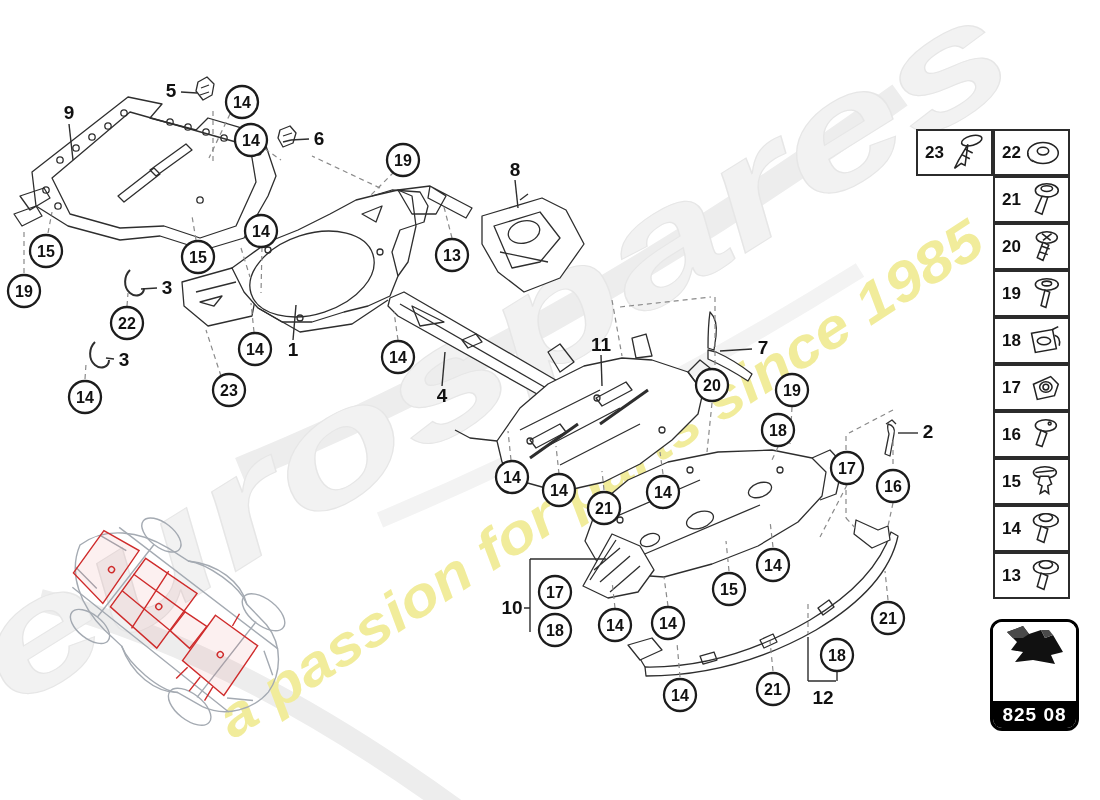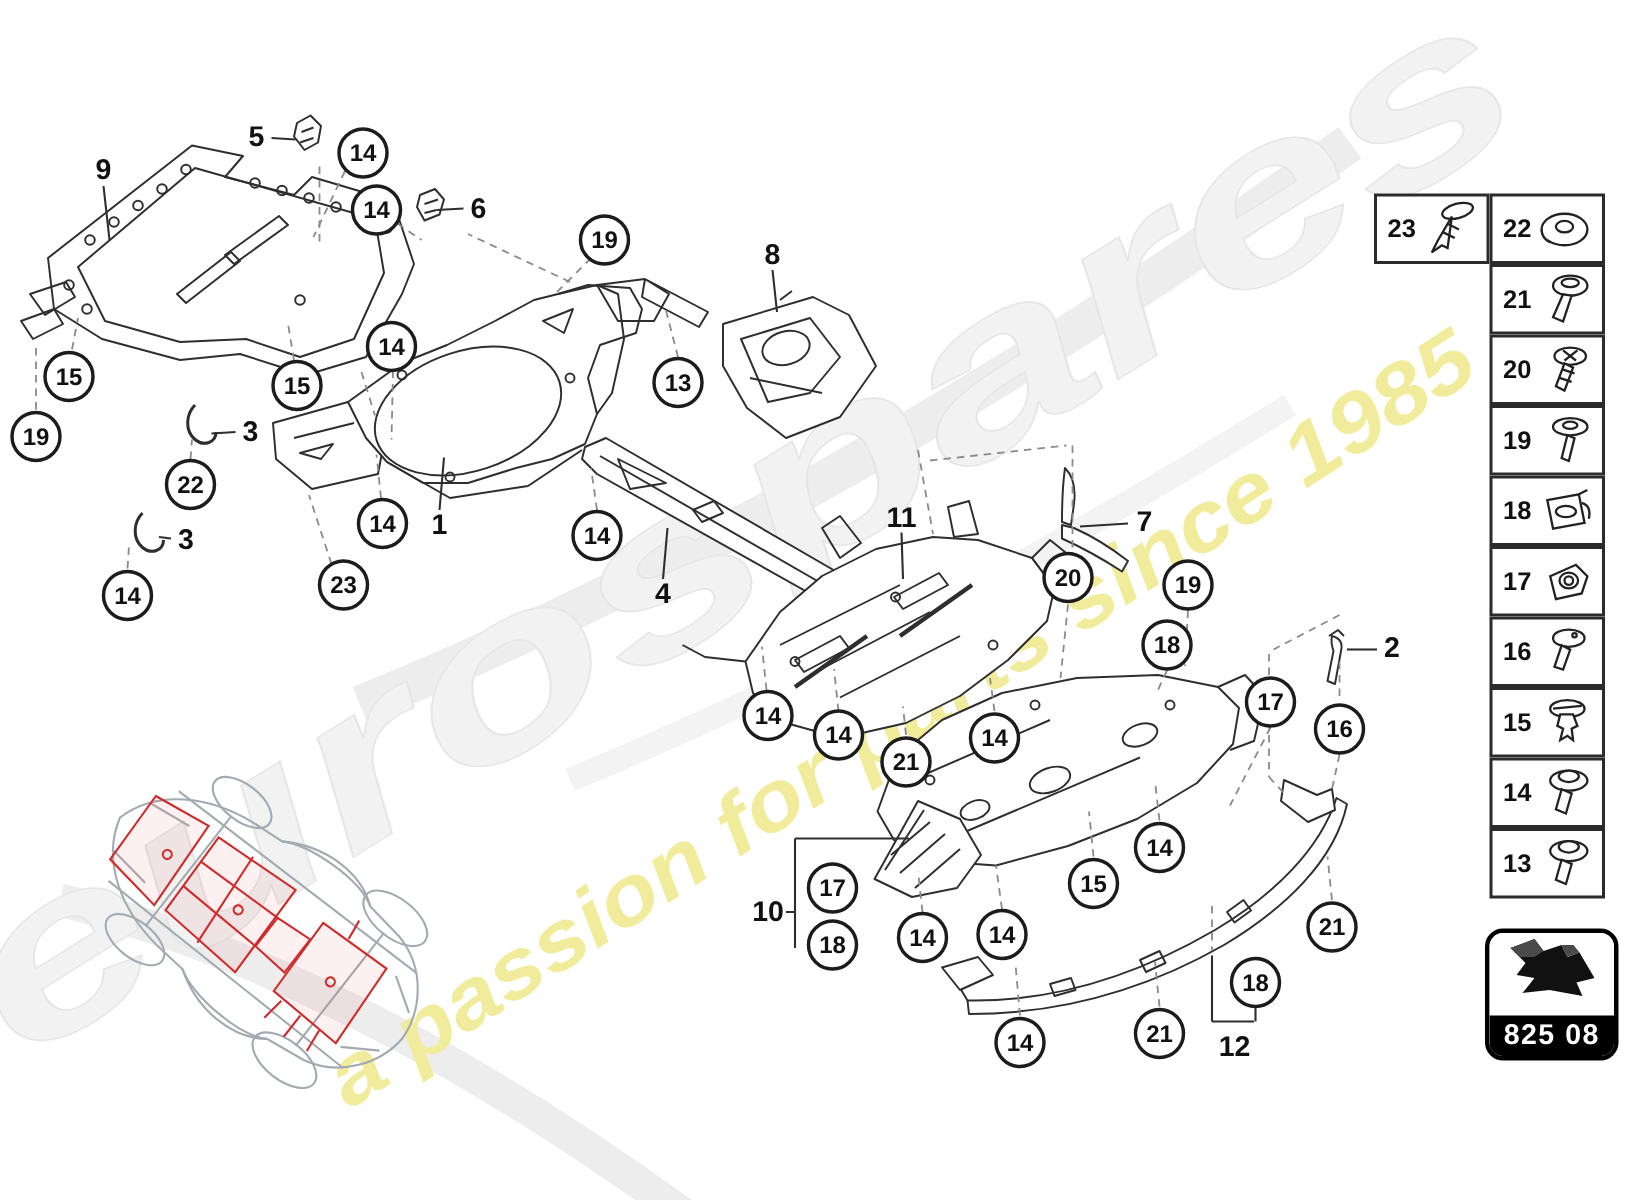--- a/index.html
+++ b/index.html
@@ -7,21 +7,21 @@
          font-family:"Liberation Sans", sans-serif;}
   #art{position:absolute;left:0;top:0;}
   
   #sidebar{position:absolute;left:0;top:0;width:1100px;height:800px;pointer-events:none;}
   .scell{position:absolute;background:#fff;border:2px solid #2b2b2b;box-sizing:border-box;
          pointer-events:auto;cursor:pointer;}
   .scell .num{position:absolute;left:7px;top:50%;transform:translateY(-50%);
               font-size:17px;font-weight:bold;color:#111;}
   .scell svg{position:absolute;right:2px;top:50%;transform:translateY(-50%);}
   
-  #codebox{position:absolute;left:990px;top:619px;width:89px;height:88px;background:#fff;
+  #codebox{position:absolute;left:990px;top:619px;width:89px;height:112px;background:#fff;
            border:3px solid #000;border-radius:12px;box-sizing:border-box;overflow:hidden;}
   #codebox .arrow-area{position:absolute;left:0;top:0;right:0;height:56px;background:#fff;}
   #codebox .code-band{position:absolute;left:0;right:0;bottom:0;height:27px;background:#000;
            color:#fff;font-size:19px;font-weight:bold;text-align:center;line-height:27px;
            letter-spacing:1px;}
   text.callout-num{font-size:16px;font-weight:bold;fill:#111;}
   text.plain-label{font-size:19px;font-weight:bold;fill:#111;}
 </style>
 </head>
 <body>

